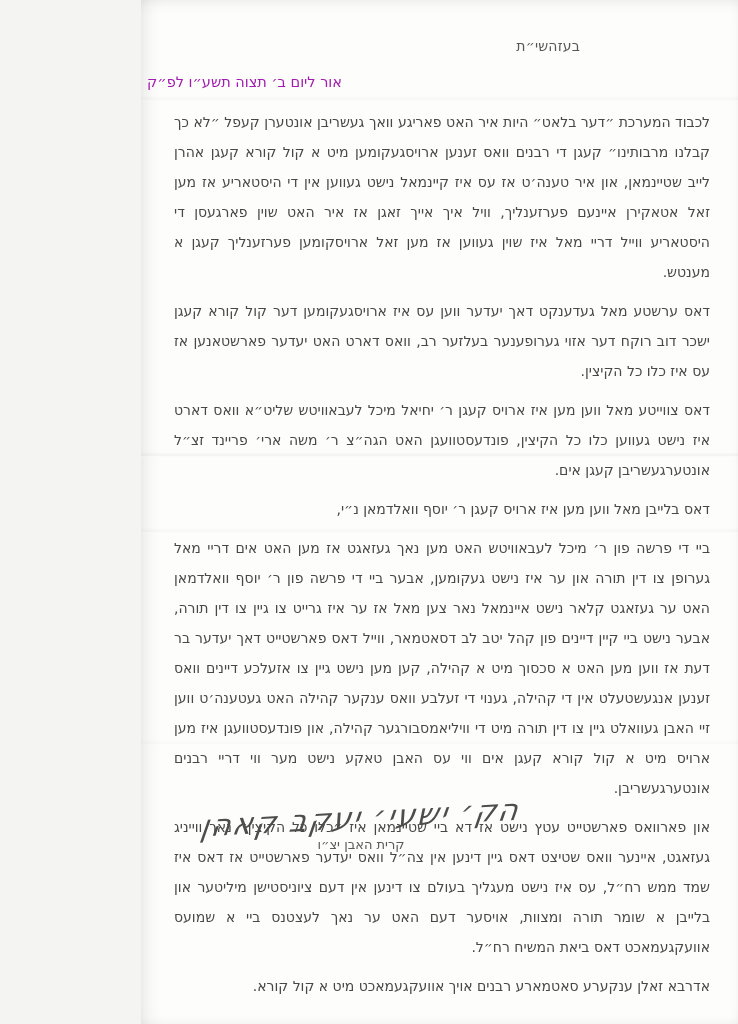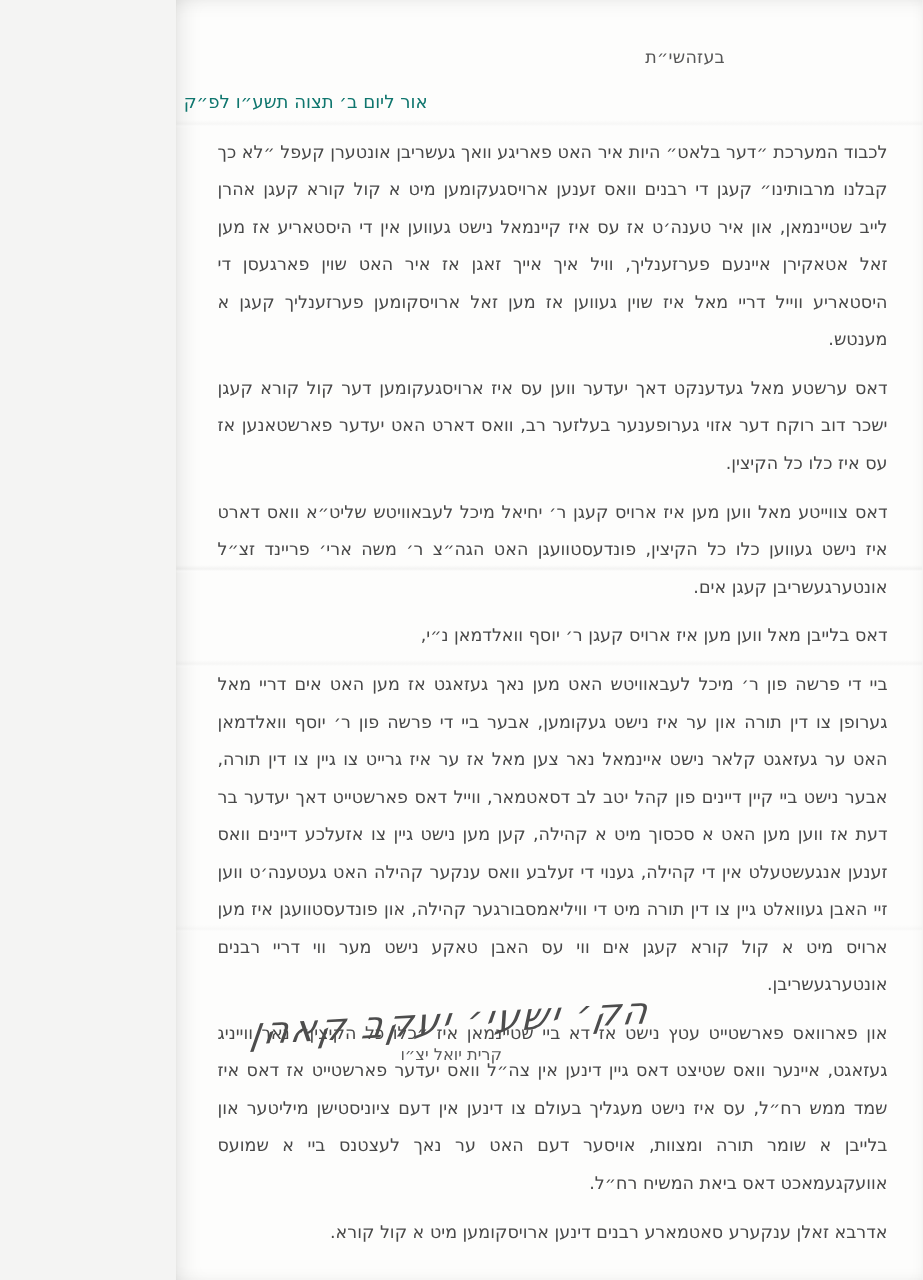--- a/index.html
+++ b/index.html
@@ -45,21 +45,21 @@
     font-size: 14px;
     letter-spacing: 0.2px;
     color: #565656;
   }
   .date-line {
     position: absolute;
     top: 74px;
     right: 396px;
     font-size: 14.5px;
     white-space: nowrap;
-    color: #0f766e;
+    color: #a21caf;
   }
   .letter-body {
     position: absolute;
     top: 107px;
     right: 28px;
     left: 33px;
     font-size: 14px;
     line-height: 30px;
     text-align: justify;
   }
@@ -102,21 +102,21 @@
 
   <div class="date-line">אור ליום ב׳ תצוה תשע״ו לפ״ק</div>
 
   <div class="letter-body">
     <p>לכבוד המערכת ״דער בלאט״ היות איר האט פאריגע וואך געשריבן אונטערן קעפל ״לא כך קבלנו מרבותינו״ קעגן די רבנים וואס זענען ארויסגעקומען מיט א קול קורא קעגן אהרן לייב שטיינמאן, און איר טענה׳ט אז עס איז קיינמאל נישט געווען אין די היסטאריע אז מען זאל אטאקירן איינעם פערזענליך, וויל איך אייך זאגן אז איר האט שוין פארגעסן די היסטאריע ווייל דריי מאל איז שוין געווען אז מען זאל ארויסקומען פערזענליך קעגן א מענטש.</p>
     <p>דאס ערשטע מאל געדענקט דאך יעדער ווען עס איז ארויסגעקומען דער קול קורא קעגן ישכר דוב רוקח דער אזוי גערופענער בעלזער רב, וואס דארט האט יעדער פארשטאנען אז עס איז כלו כל הקיצין.</p>
     <p>דאס צווייטע מאל ווען מען איז ארויס קעגן ר׳ יחיאל מיכל לעבאוויטש שליט״א וואס דארט איז נישט געווען כלו כל הקיצין, פונדעסטוועגן האט הגה״צ ר׳ משה ארי׳ פריינד זצ״ל אונטערגעשריבן קעגן אים.</p>
     <p>דאס בלייבן מאל ווען מען איז ארויס קעגן ר׳ יוסף וואלדמאן נ״י,</p>
     <p>ביי די פרשה פון ר׳ מיכל לעבאוויטש האט מען נאך געזאגט אז מען האט אים דריי מאל גערופן צו דין תורה און ער איז נישט געקומען, אבער ביי די פרשה פון ר׳ יוסף וואלדמאן האט ער געזאגט קלאר נישט איינמאל נאר צען מאל אז ער איז גרייט צו גיין צו דין תורה, אבער נישט ביי קיין דיינים פון קהל יטב לב דסאטמאר, ווייל דאס פארשטייט דאך יעדער בר דעת אז ווען מען האט א סכסוך מיט א קהילה, קען מען נישט גיין צו אזעלכע דיינים וואס זענען אנגעשטעלט אין די קהילה, גענוי די זעלבע וואס ענקער קהילה האט געטענה׳ט ווען זיי האבן געוואלט גיין צו דין תורה מיט די וויליאמסבורגער קהילה, און פונדעסטוועגן איז מען ארויס מיט א קול קורא קעגן אים ווי עס האבן טאקע נישט מער ווי דריי רבנים אונטערגעשריבן.</p>
     <p>און פארוואס פארשטייט עטץ נישט אז דא ביי שטיינמאן איז ״כלו כל הקיצין״ נאך ווייניג געזאגט, איינער וואס שטיצט דאס גיין דינען אין צה״ל וואס יעדער פארשטייט אז דאס איז שמד ממש רח״ל, עס איז נישט מעגליך בעולם צו דינען אין דעם ציוניסטישן מיליטער און בלייבן א שומר תורה ומצוות, אויסער דעם האט ער נאך לעצטנס ביי א שמועס אוועקגעמאכט דאס ביאת המשיח רח״ל.</p>
-    <p>אדרבא זאלן ענקערע סאטמארע רבנים דינען ארויסקומען מיט א קול קורא.</p>
+    <p>אדרבא זאלן ענקערע סאטמארע רבנים אויך אוועקגעמאכט מיט א קול קורא.</p>
   </div>
 
   <div class="signature-block">
     <div class="signature-name">הק׳ ישעי׳ יעקב קאהן</div>
-    <div class="signature-location">קרית יואל יצ״ו</div>
+    <div class="signature-location">קרית האבן יצ״ו</div>
   </div>
 
 </div>
 
 </body></html>

